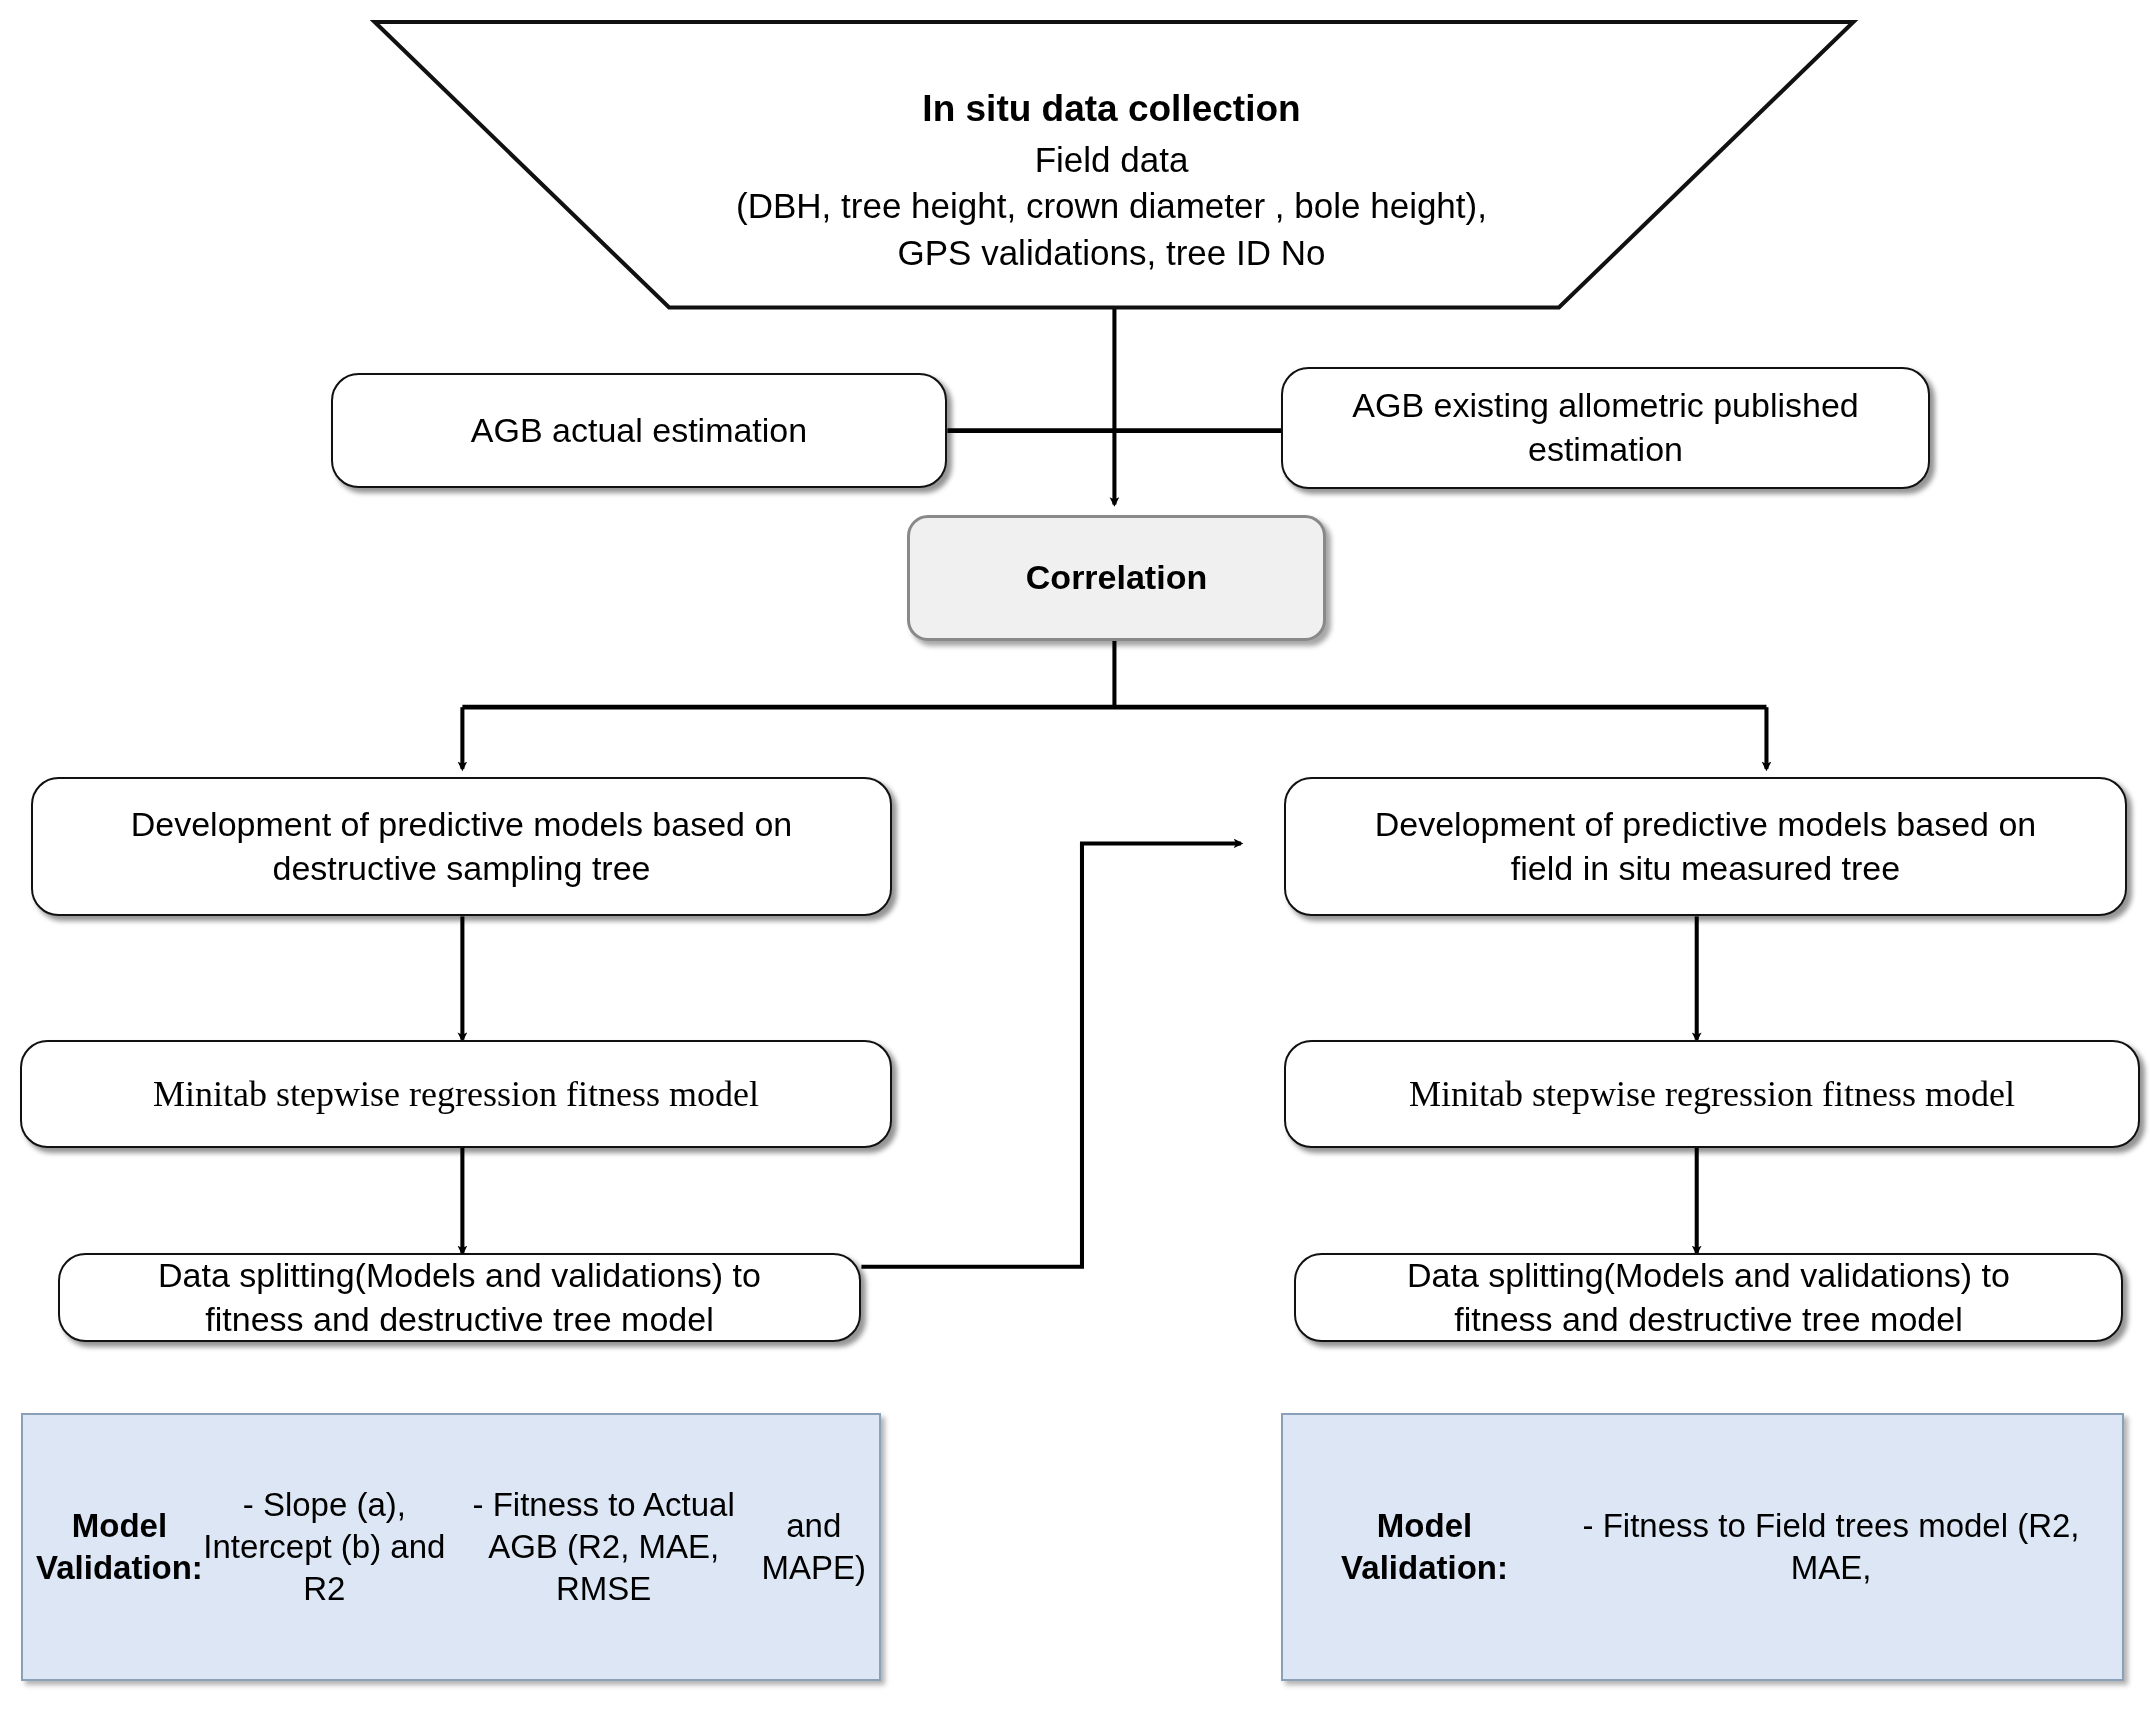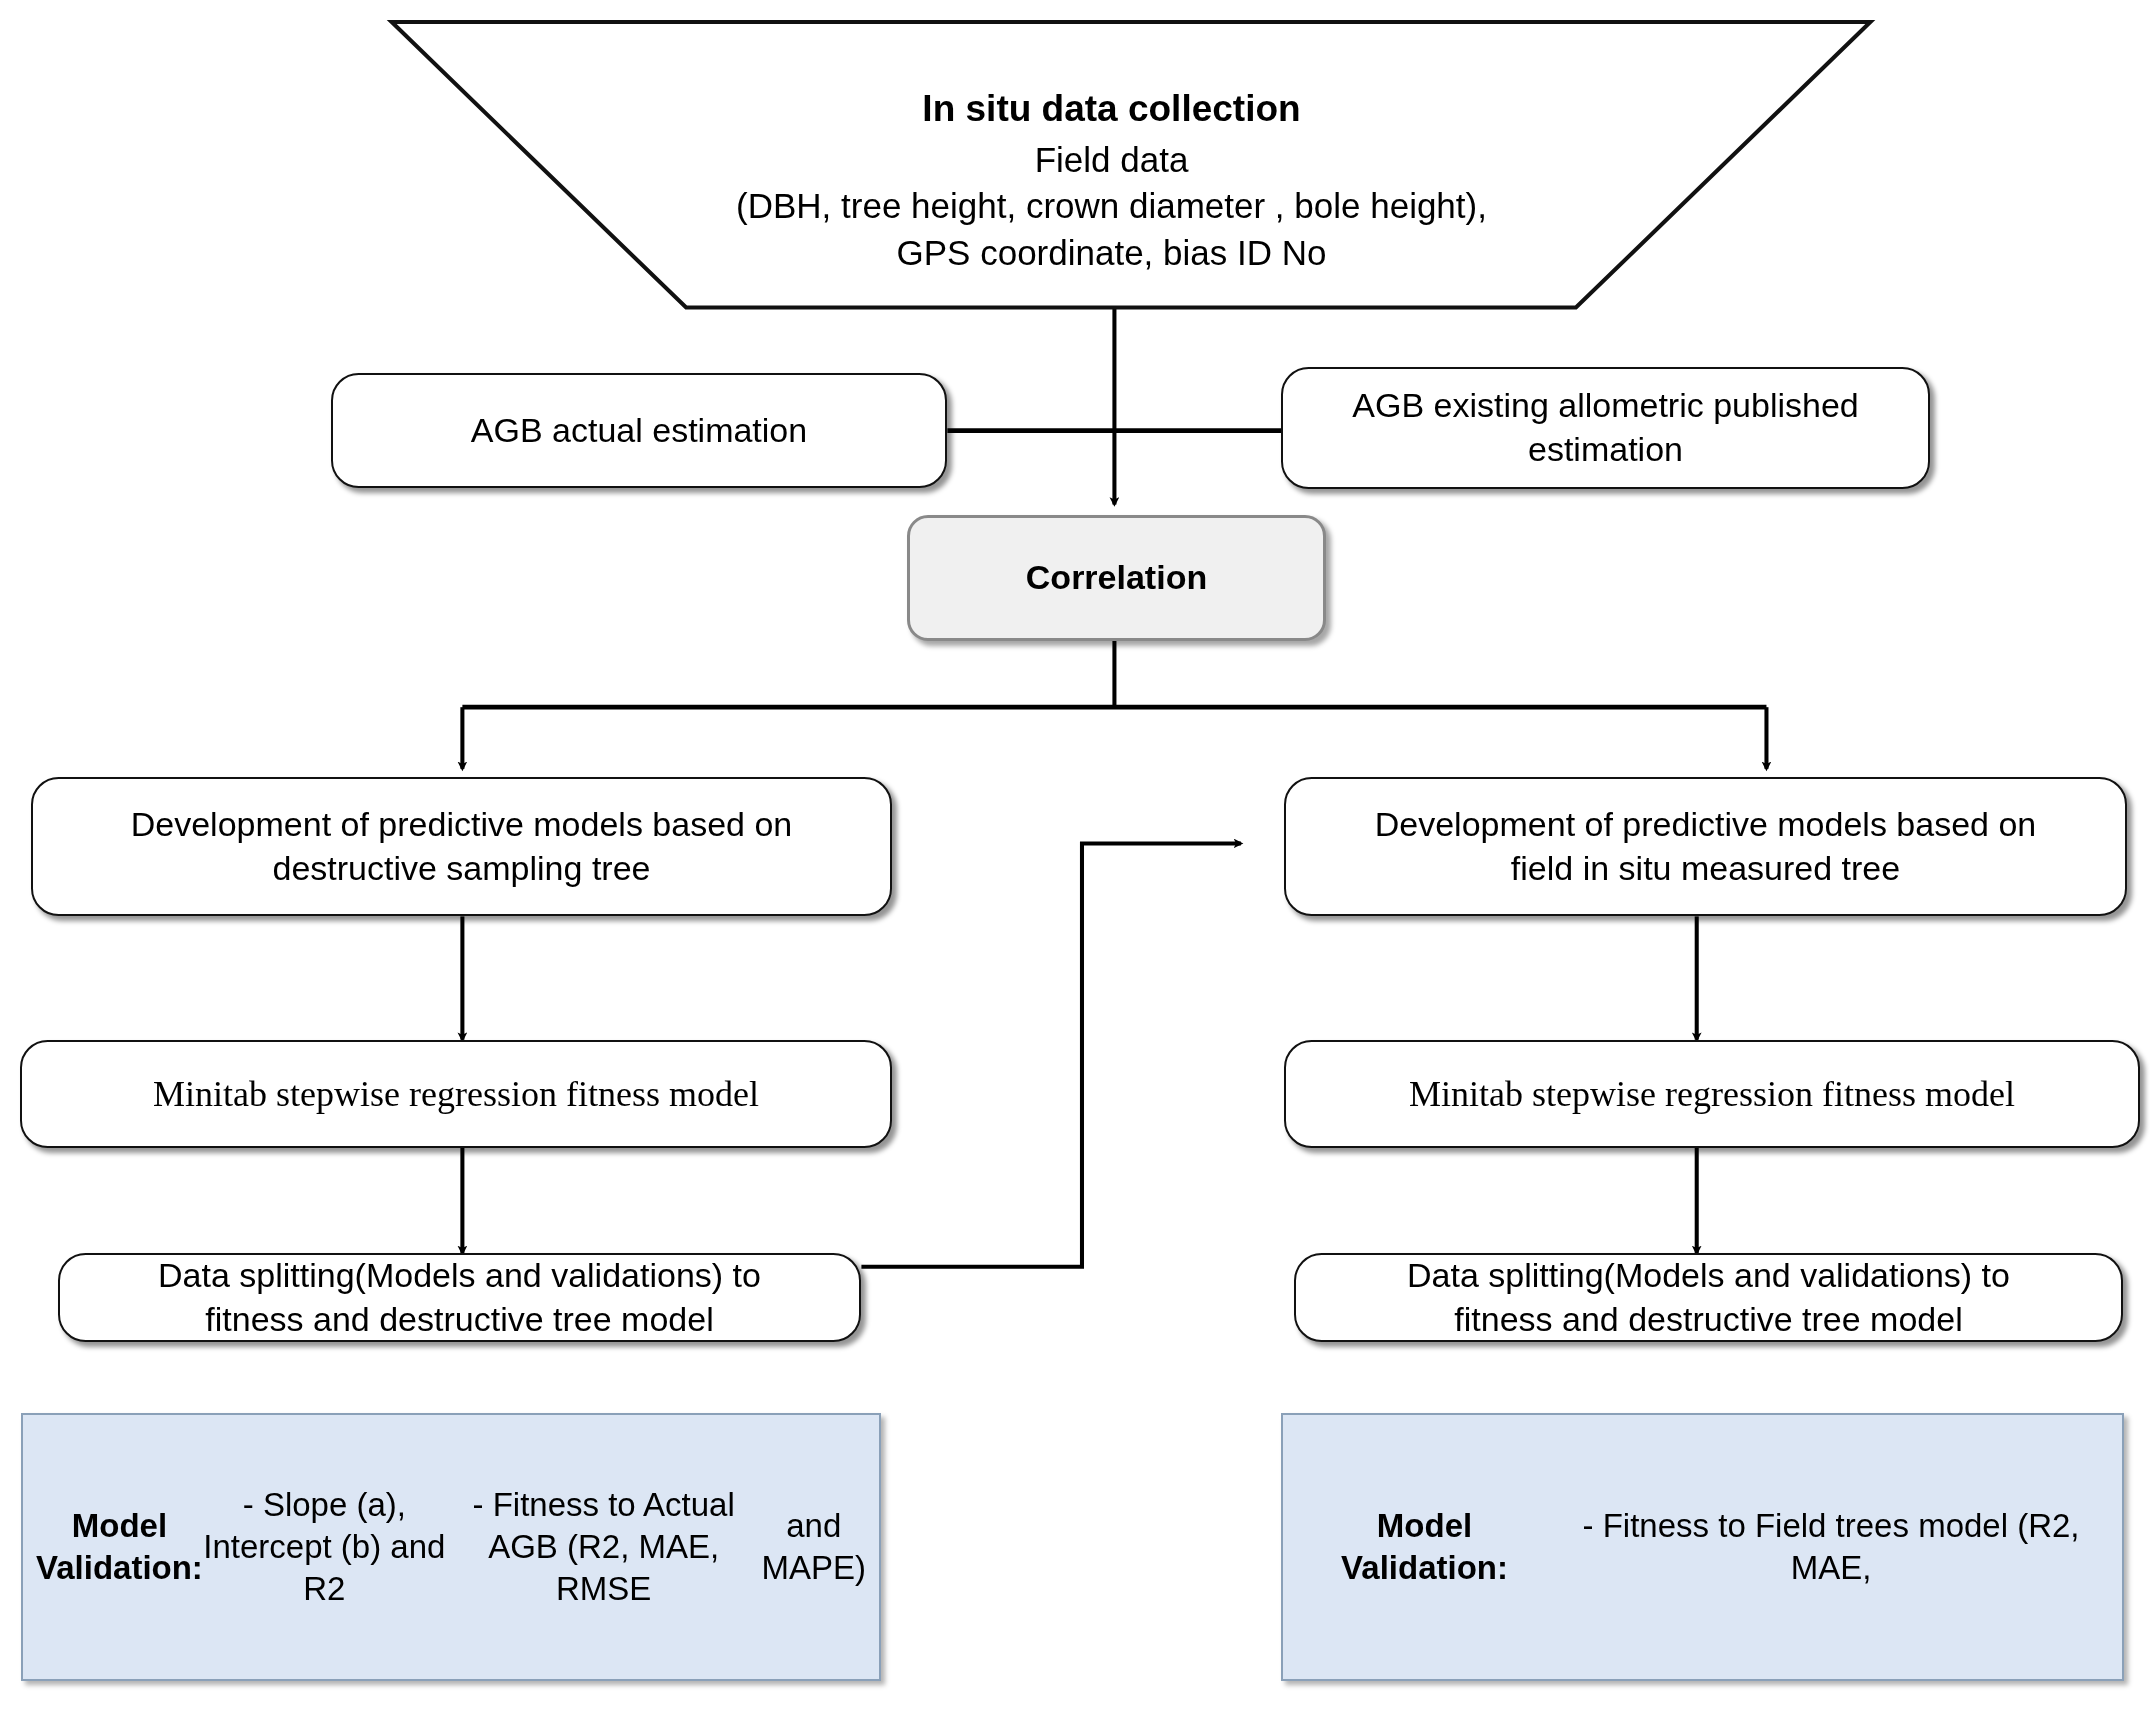--- a/index.html
+++ b/index.html
@@ -61,21 +61,20 @@
     padding: 27px 13px;
   }
   .blue .vtitle { font-weight: bold; }
 
   
   .trap-wrap {
     position: absolute;
     left: 0; top: 0;
     width: 1897px; height: 341px;
     pointer-events: none;
-    padding-left: 17px;
   }
   .trap-text {
     position: absolute;
     left: 714px;
     top: 39px;
     width: 795px;
     text-align: center;
     font-size: 35px;
     line-height: 1.32;
     color: #000;
@@ -128,21 +127,21 @@
     <polyline points="1062,1562 1334,1562 1334,1040 1530,1040" fill="none" stroke="#000" stroke-width="5" marker-end="url(#arrow)"></polyline>
   </svg>
 
   <div class="trap-wrap">
     <svg width="2151" height="341" viewBox="0 0 2652 420">
       <polygon points="462,27 2285,27 1922,379 825,379" fill="#ffffff" stroke="#111111" stroke-width="5"></polygon>
     </svg>
     <div class="trap-text">
       <span class="t-title">In situ data collection</span><span>Field data</span>
 <span>(DBH, tree height, crown diameter , bole height),</span>
-<span>GPS coordinate, bias ID No</span>
+<span>GPS validations, tree ID No</span>
     </div>
   </div>
 
   <div class="node proc" style="left:331px; top:373px; width:616px; height:115px;">
     <span>AGB actual estimation</span>
   </div>
 
   <div class="node corr" style="left:907px; top:515px; width:419px; height:126px;">
     <span>Correlation</span>
   </div>

